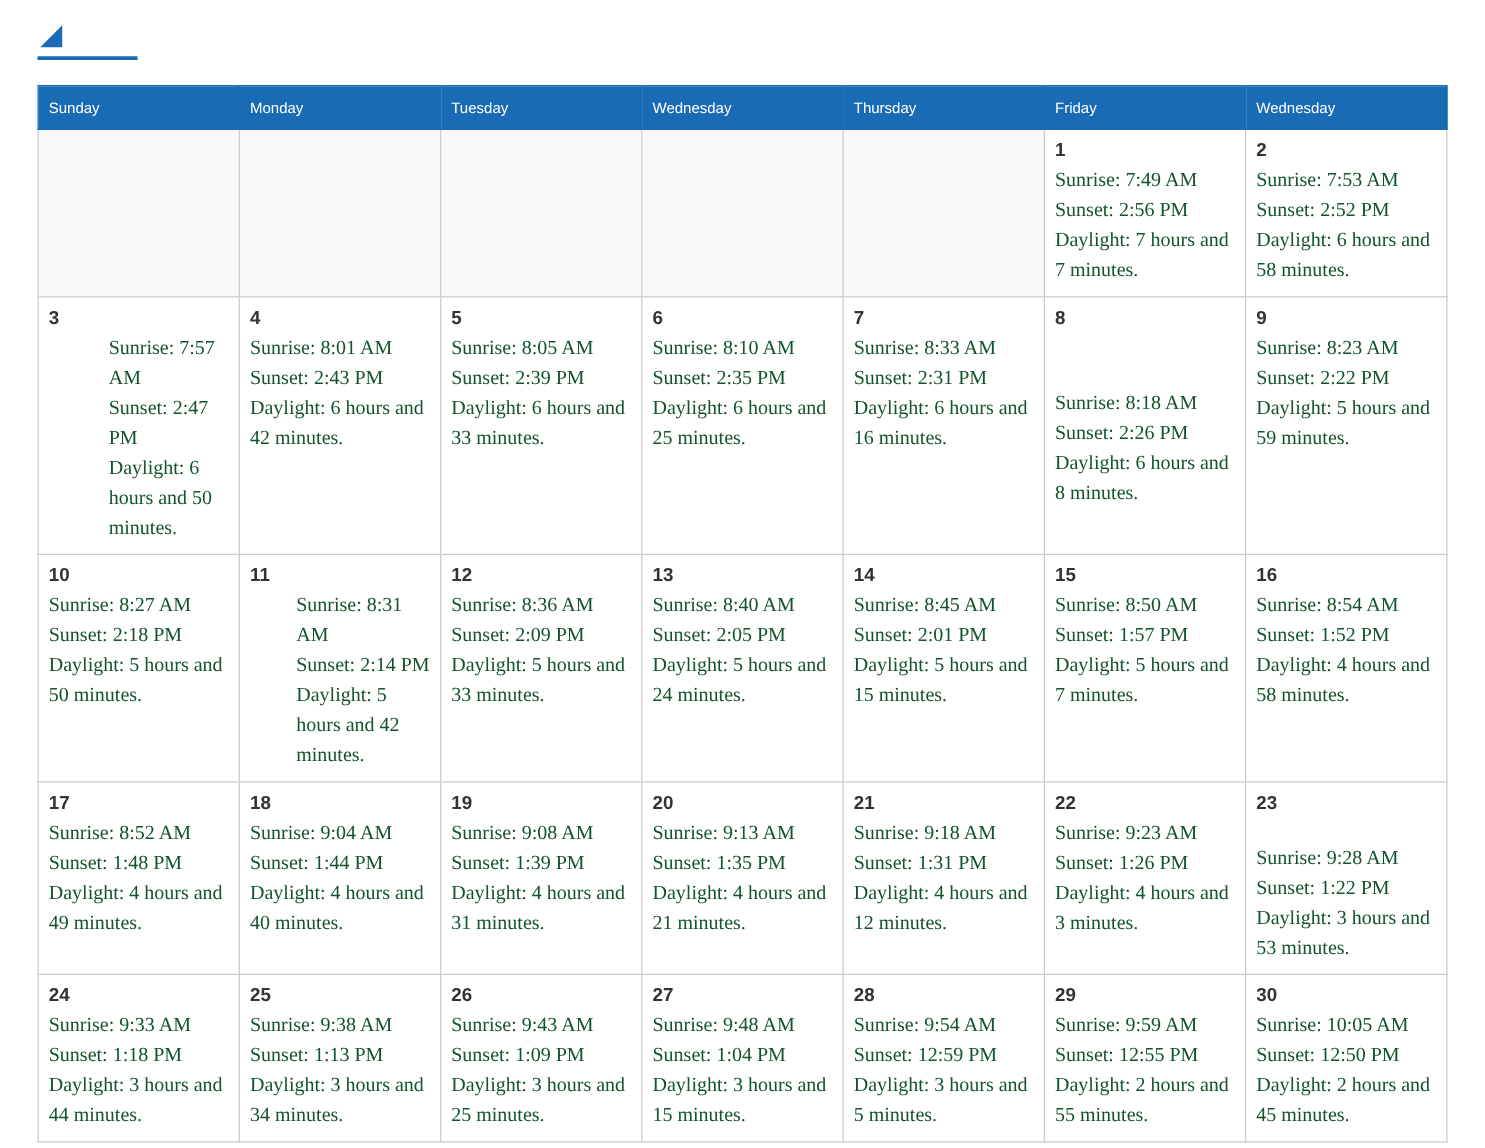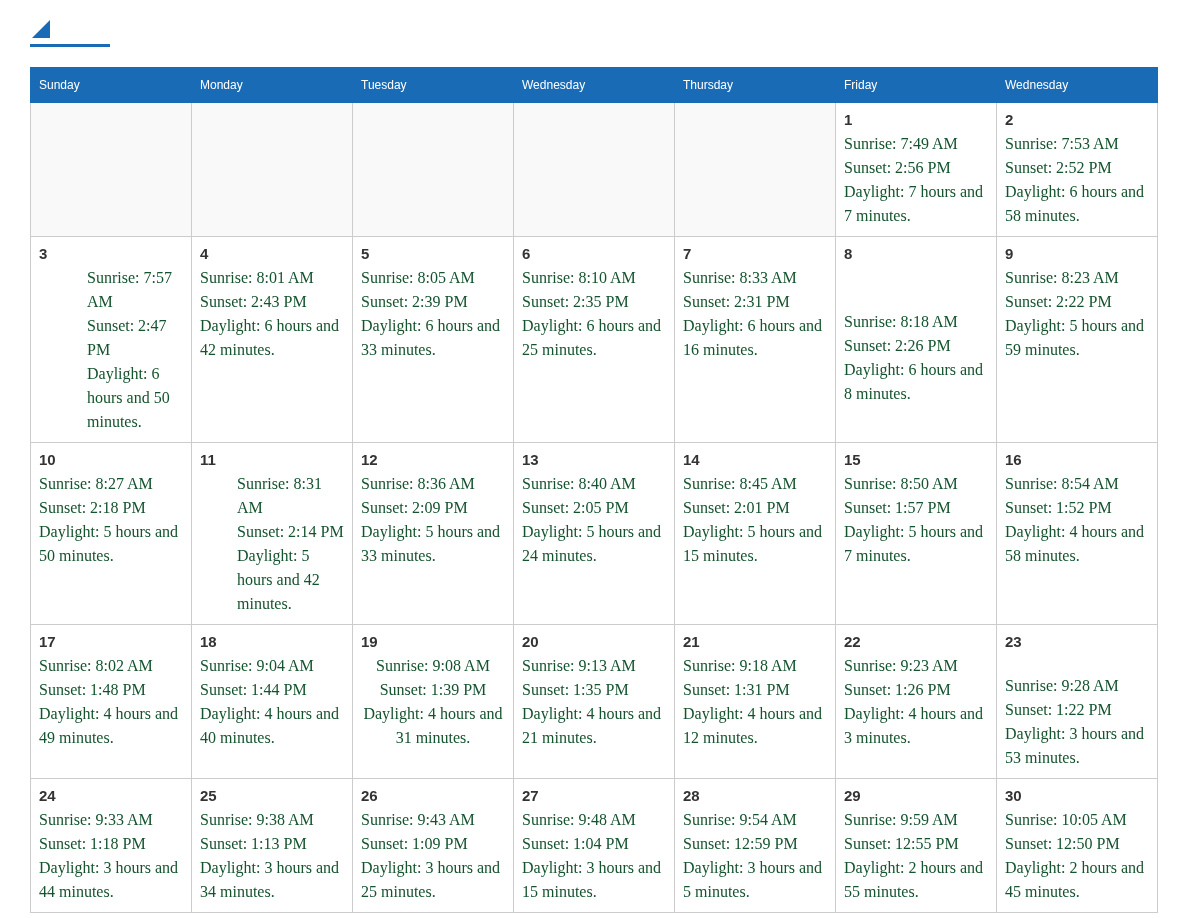--- a/index.html
+++ b/index.html
@@ -236,33 +236,33 @@
         <td>
           <div class="day-number">16</div>
           <div class="day-info" style="white-space: pre-line;">Sunrise: 8:54 AM
 Sunset: 1:52 PM
 Daylight: 4 hours and 58 minutes.</div>
         </td>
       </tr>
       <tr class="row-divider">
         <td>
           <div class="day-number">17</div>
-          <div class="day-info" style="white-space: pre-line;">Sunrise: 8:02 AM
+          <div class="day-info" style="white-space: pre-line;">Sunrise: 8:52 AM
 Sunset: 1:48 PM
 Daylight: 4 hours and 49 minutes.</div>
         </td>
         <td>
           <div class="day-number">18</div>
           <div class="day-info" style="white-space: pre-line;">Sunrise: 9:04 AM
 Sunset: 1:44 PM
 Daylight: 4 hours and 40 minutes.</div>
         </td>
         <td>
           <div class="day-number">19</div>
-          <div class="day-info" style="white-space: pre-line; text-align: center;">Sunrise: 9:08 AM
+          <div class="day-info" style="white-space: pre-line;">Sunrise: 9:08 AM
 Sunset: 1:39 PM
 Daylight: 4 hours and 31 minutes.</div>
         </td>
         <td>
           <div class="day-number">20</div>
           <div class="day-info" style="white-space: pre-line;">Sunrise: 9:13 AM
 Sunset: 1:35 PM
 Daylight: 4 hours and 21 minutes.</div>
         </td>
         <td>

